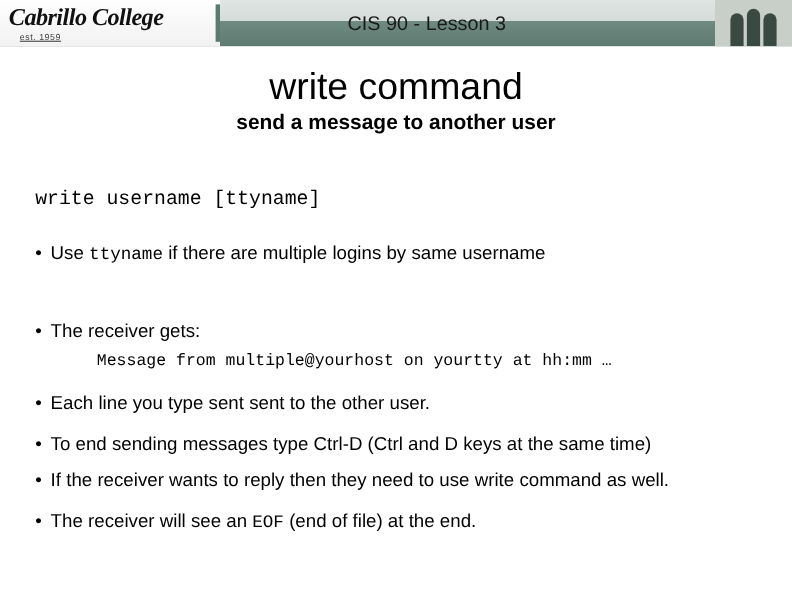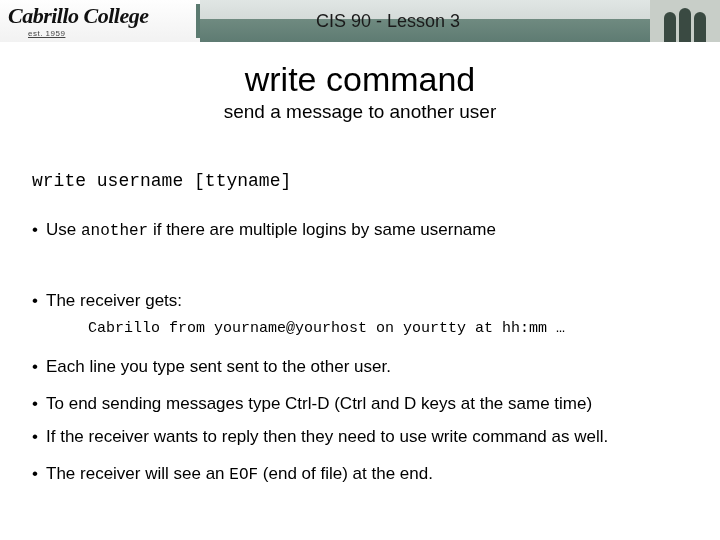--- a/index.html
+++ b/index.html
@@ -12,38 +12,38 @@
   }
   .logo-area {
     width: 200px; height: 42px; display: flex; align-items: center; padding-left: 8px;
     background: linear-gradient(to bottom, #fefefe 0%, #f2f2f2 100%);
     position: relative;
   }
   .logo-script {
     font-family: "Brush Script MT", cursive; font-style: italic; font-weight: bold;
     font-size: 22px; color: #111; line-height: 1; letter-spacing: -0.5px;
   }
-  .logo-est { font-size: 8px; color: #444; margin-top: 2px; margin-left: 20px; letter-spacing: 0.5px; text-decoration: underline; }
+  .logo-est { font-size: 8px; color: #444; margin-top: 2px; margin-left: 10px; letter-spacing: 0.5px; text-decoration: underline; }
   .logo-divider {
     position: absolute; right: 0; top: 4px; bottom: 4px; width: 4px;
     background: #5b7a70;
   }
   .banner-title {
     flex: 1; text-align: center; font-size: 18px; color: #1a1a1a; font-weight: 400;
     padding-right: 74px;
   }
   .banner-photo {
     width: 70px; height: 42px; background: #c8cec8; position: relative; overflow: hidden;
     display: flex; align-items: flex-end; justify-content: center; gap: 3px;
   }
   .silhouette { width: 12px; height: 30px; background: #3a4a42; border-radius: 6px 6px 0 0; }
   .silhouette:nth-child(2){ height: 34px; }
   .content { padding: 18px 32px 0 32px; }
   .h1 { font-size: 34px; font-weight: 400; text-align: center; color: #000; margin-bottom: 2px; }
-  .h2 { font-size: 19px; font-weight: 400; text-align: center; color: #000; margin-bottom: 48px; }
+  .h2 { font-size: 19px; font-weight: 700; text-align: center; color: #000; margin-bottom: 48px; }
   .syntax { font-family: "Courier New", monospace; font-size: 18px; color: #000; margin-bottom: 28px; }
   .bullets { list-style: none; }
   .bullets li { font-size: 17px; color: #000; line-height: 1.35; margin-bottom: 14px; position: relative; padding-left: 14px; }
   .bullets li::before { content: "•"; position: absolute; left: 0; }
   .bullets li.tight { margin-bottom: 4px; margin-top: 47px; }
   .bullets li.tighter { margin-bottom: 10px; }
   .mono { font-family: "Courier New", monospace; font-size: 16px; }
   .sub { font-family: "Courier New", monospace; font-size: 15px; color: #000; margin: 6px 0 18px 56px; line-height: 1.3; }
 </style>
 </head>
@@ -68,27 +68,27 @@
   </div>
 
   <div class="content">
     <div class="h1">write command</div>
     <div class="h2">send a message to another user</div>
 
     <div class="syntax">write username [ttyname]</div>
 
     <ul class="bullets">
       <li>
-        <span>Use </span><span class="mono">another</span><span> if there are multiple logins by same username</span>
+        <span>Use </span><span class="mono">ttyname</span><span> if there are multiple logins by same username</span>
       </li>
       <li class="tight">
         <span>The receiver gets:</span>
       </li>
     </ul>
-    <div class="sub">Cabrillo from yourname@yourhost on yourtty at hh:mm …</div>
+    <div class="sub">Message from multiple@yourhost on yourtty at hh:mm …</div>
     <ul class="bullets">
       <li>
         <span>Each line you type sent sent to the other user.</span>
       </li>
       <li class="tighter">
         <span>To end sending messages type Ctrl-D (Ctrl and D keys at the same time)</span>
       </li>
       <li>
         <span>If the receiver wants to reply then they need to use write command as well.</span>
       </li>

